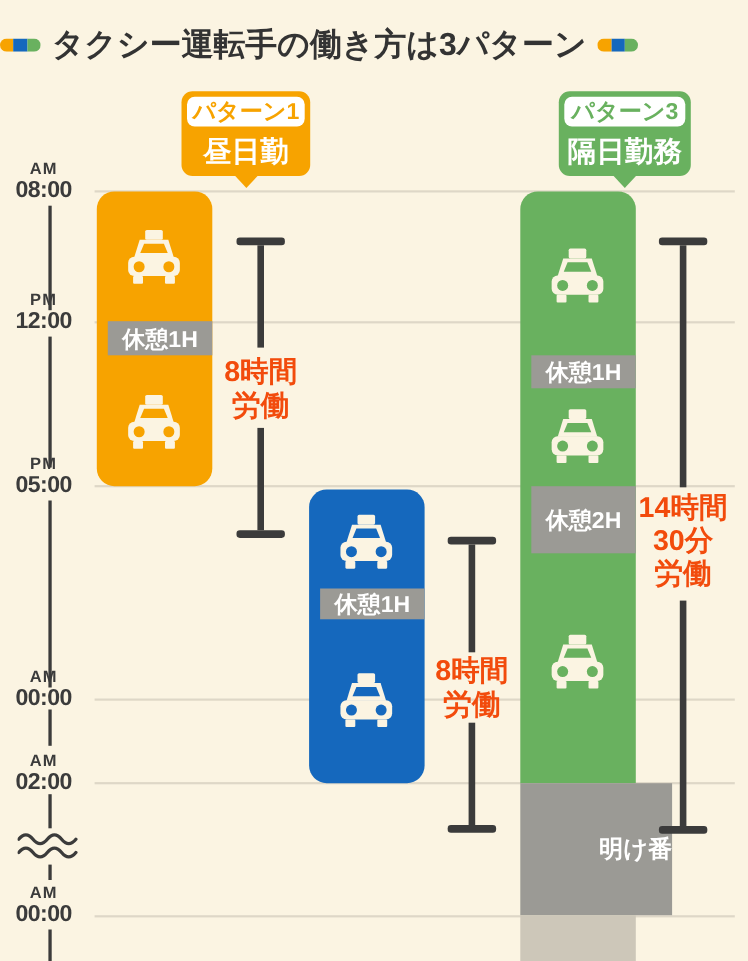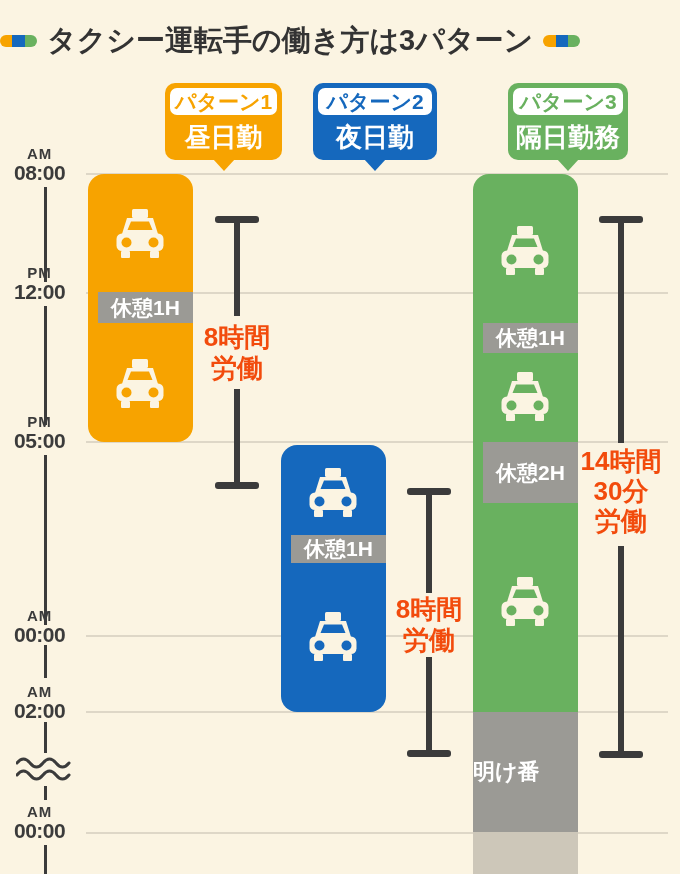--- a/index.html
+++ b/index.html
@@ -35,22 +35,22 @@
   .aseg{position:absolute;left:44px;width:3px;background:#3B3B3B;z-index:3;}
   .wavy{position:absolute;left:16px;top:756px;z-index:3;}
 
   
   .bar{position:absolute;width:105px;z-index:2;}
   .bar-orange{left:88px;top:174px;height:268px;background:#F7A300;border-radius:16px;}
   .bar-blue{left:281px;top:445px;height:267px;background:#1568BD;border-radius:16px;}
   .bar-green{left:473px;top:174px;height:538px;background:#69B15F;border-radius:16px 16px 0 0;}
   .bar-orange{--bar:#F7A300;} .bar-blue{--bar:#1568BD;} .bar-green{--bar:#69B15F;}
   .gray-sec{position:absolute;left:473px;top:712px;width:105px;height:120px;background:#9B9A95;z-index:2;
-    display:flex;flex-direction:column;align-items:flex-start;justify-content:center;
-    color:#FFF;font-size:22px;font-weight:800;line-height:28px;}
+    display:flex;flex-direction:column;align-items:flex-end;justify-content:center;
+    color:#FFF;font-size:22px;font-weight:800;line-height:28px;padding-left:33px;}
   .fade-sec{position:absolute;left:473px;top:832px;width:105px;height:42px;background:#CDC7B9;z-index:2;}
   .band{position:absolute;left:0;right:0;background:#9B9A95;display:flex;align-items:center;justify-content:center;
     color:#FFF;font-size:21px;font-weight:700;white-space:nowrap;margin-left:10px;}
   .taxi{position:absolute;left:22px;width:60px;height:52px;}
 
   
   .bracket{position:absolute;width:44px;z-index:4;margin-top:45px;}
   .bcap{position:absolute;left:0;width:44px;height:7px;background:#3B3B3B;border-radius:3px;}
   .bline{position:absolute;left:19px;width:6px;background:#3B3B3B;}
   .ann{position:absolute;left:50%;transform:translateX(-50%);color:#F24B0C;
@@ -88,24 +88,20 @@
         <i class="p-o"></i>
         <i class="p-b"></i>
         <i class="p-g"></i>
       </span>
   </header>
 
   <div class="callout c1">
     <div class="tag">パターン1</div>
     <div class="shift">昼日勤</div>
   </div>
-  <div class="callout c2">
-    <div class="tag">パターン2</div>
-    <div class="shift">夜日勤</div>
-  </div>
   <div class="callout c3">
     <div class="tag">パターン3</div>
     <div class="shift">隔日勤務</div>
   </div>
 
   <div class="gline" style="top:173px"></div>
   <div class="gline" style="top:292px"></div>
   <div class="gline" style="top:441px"></div>
   <div class="gline" style="top:635px"></div>
   <div class="gline" style="top:711px"></div>

